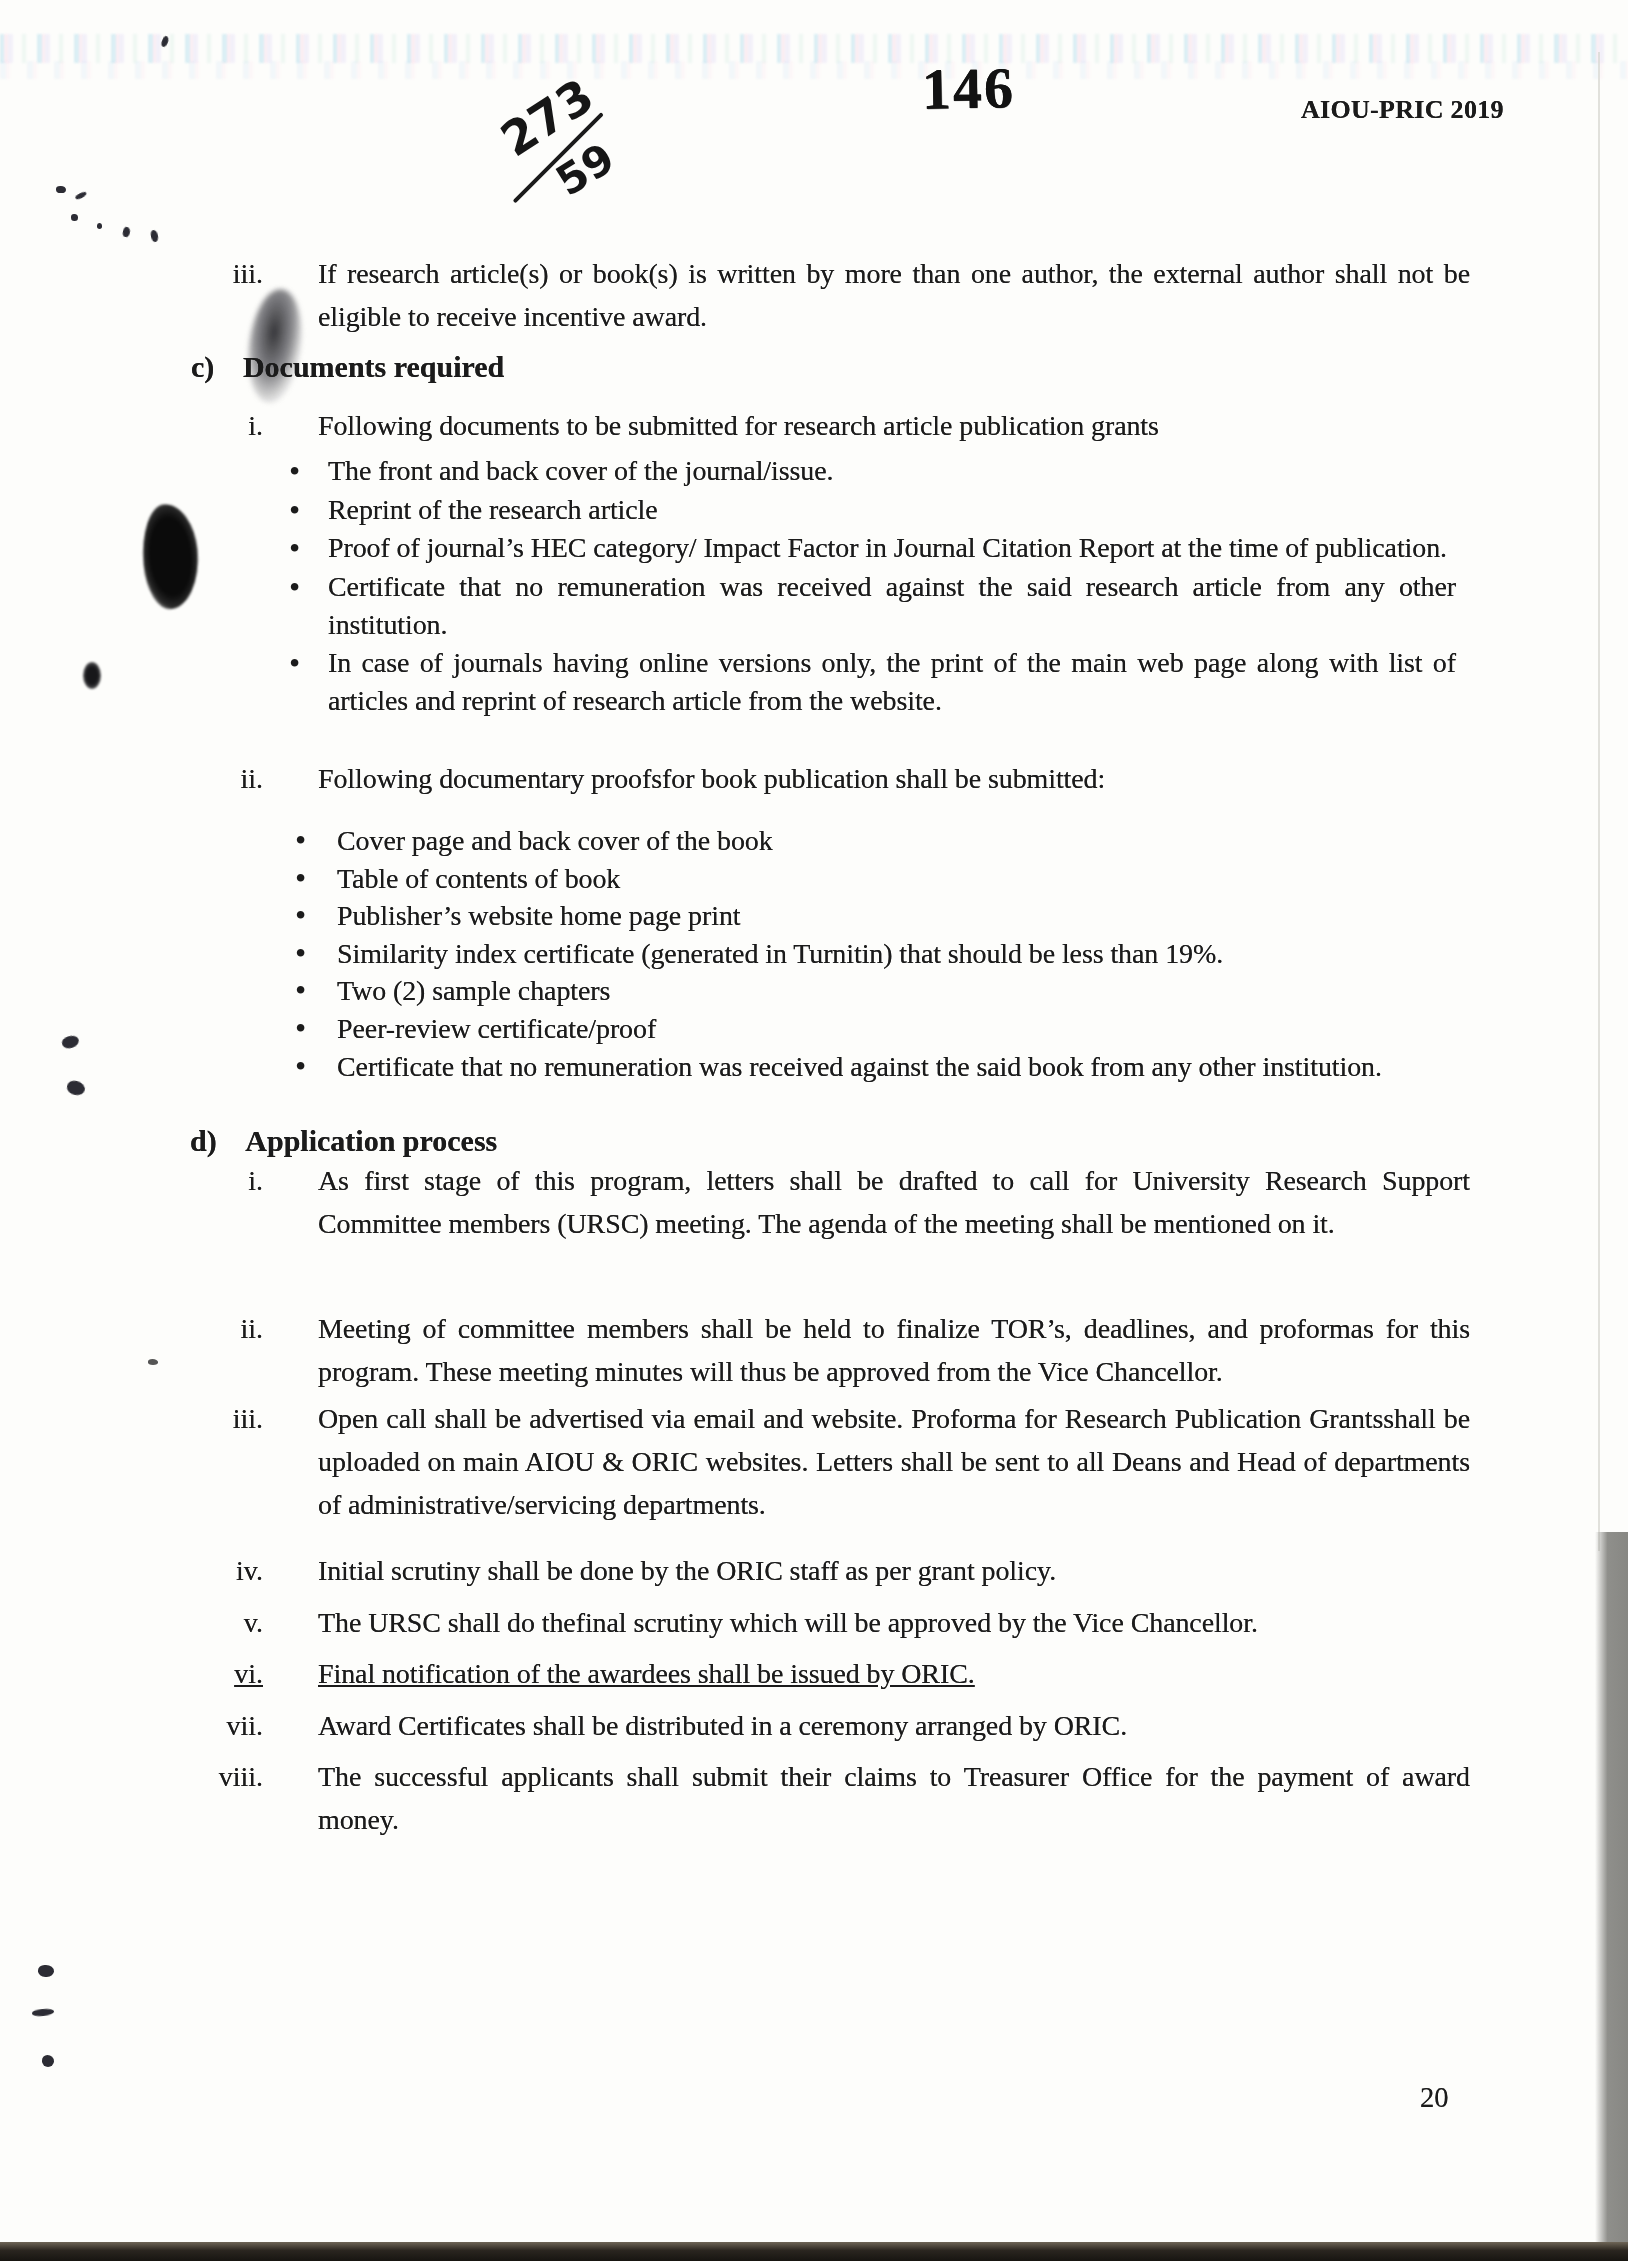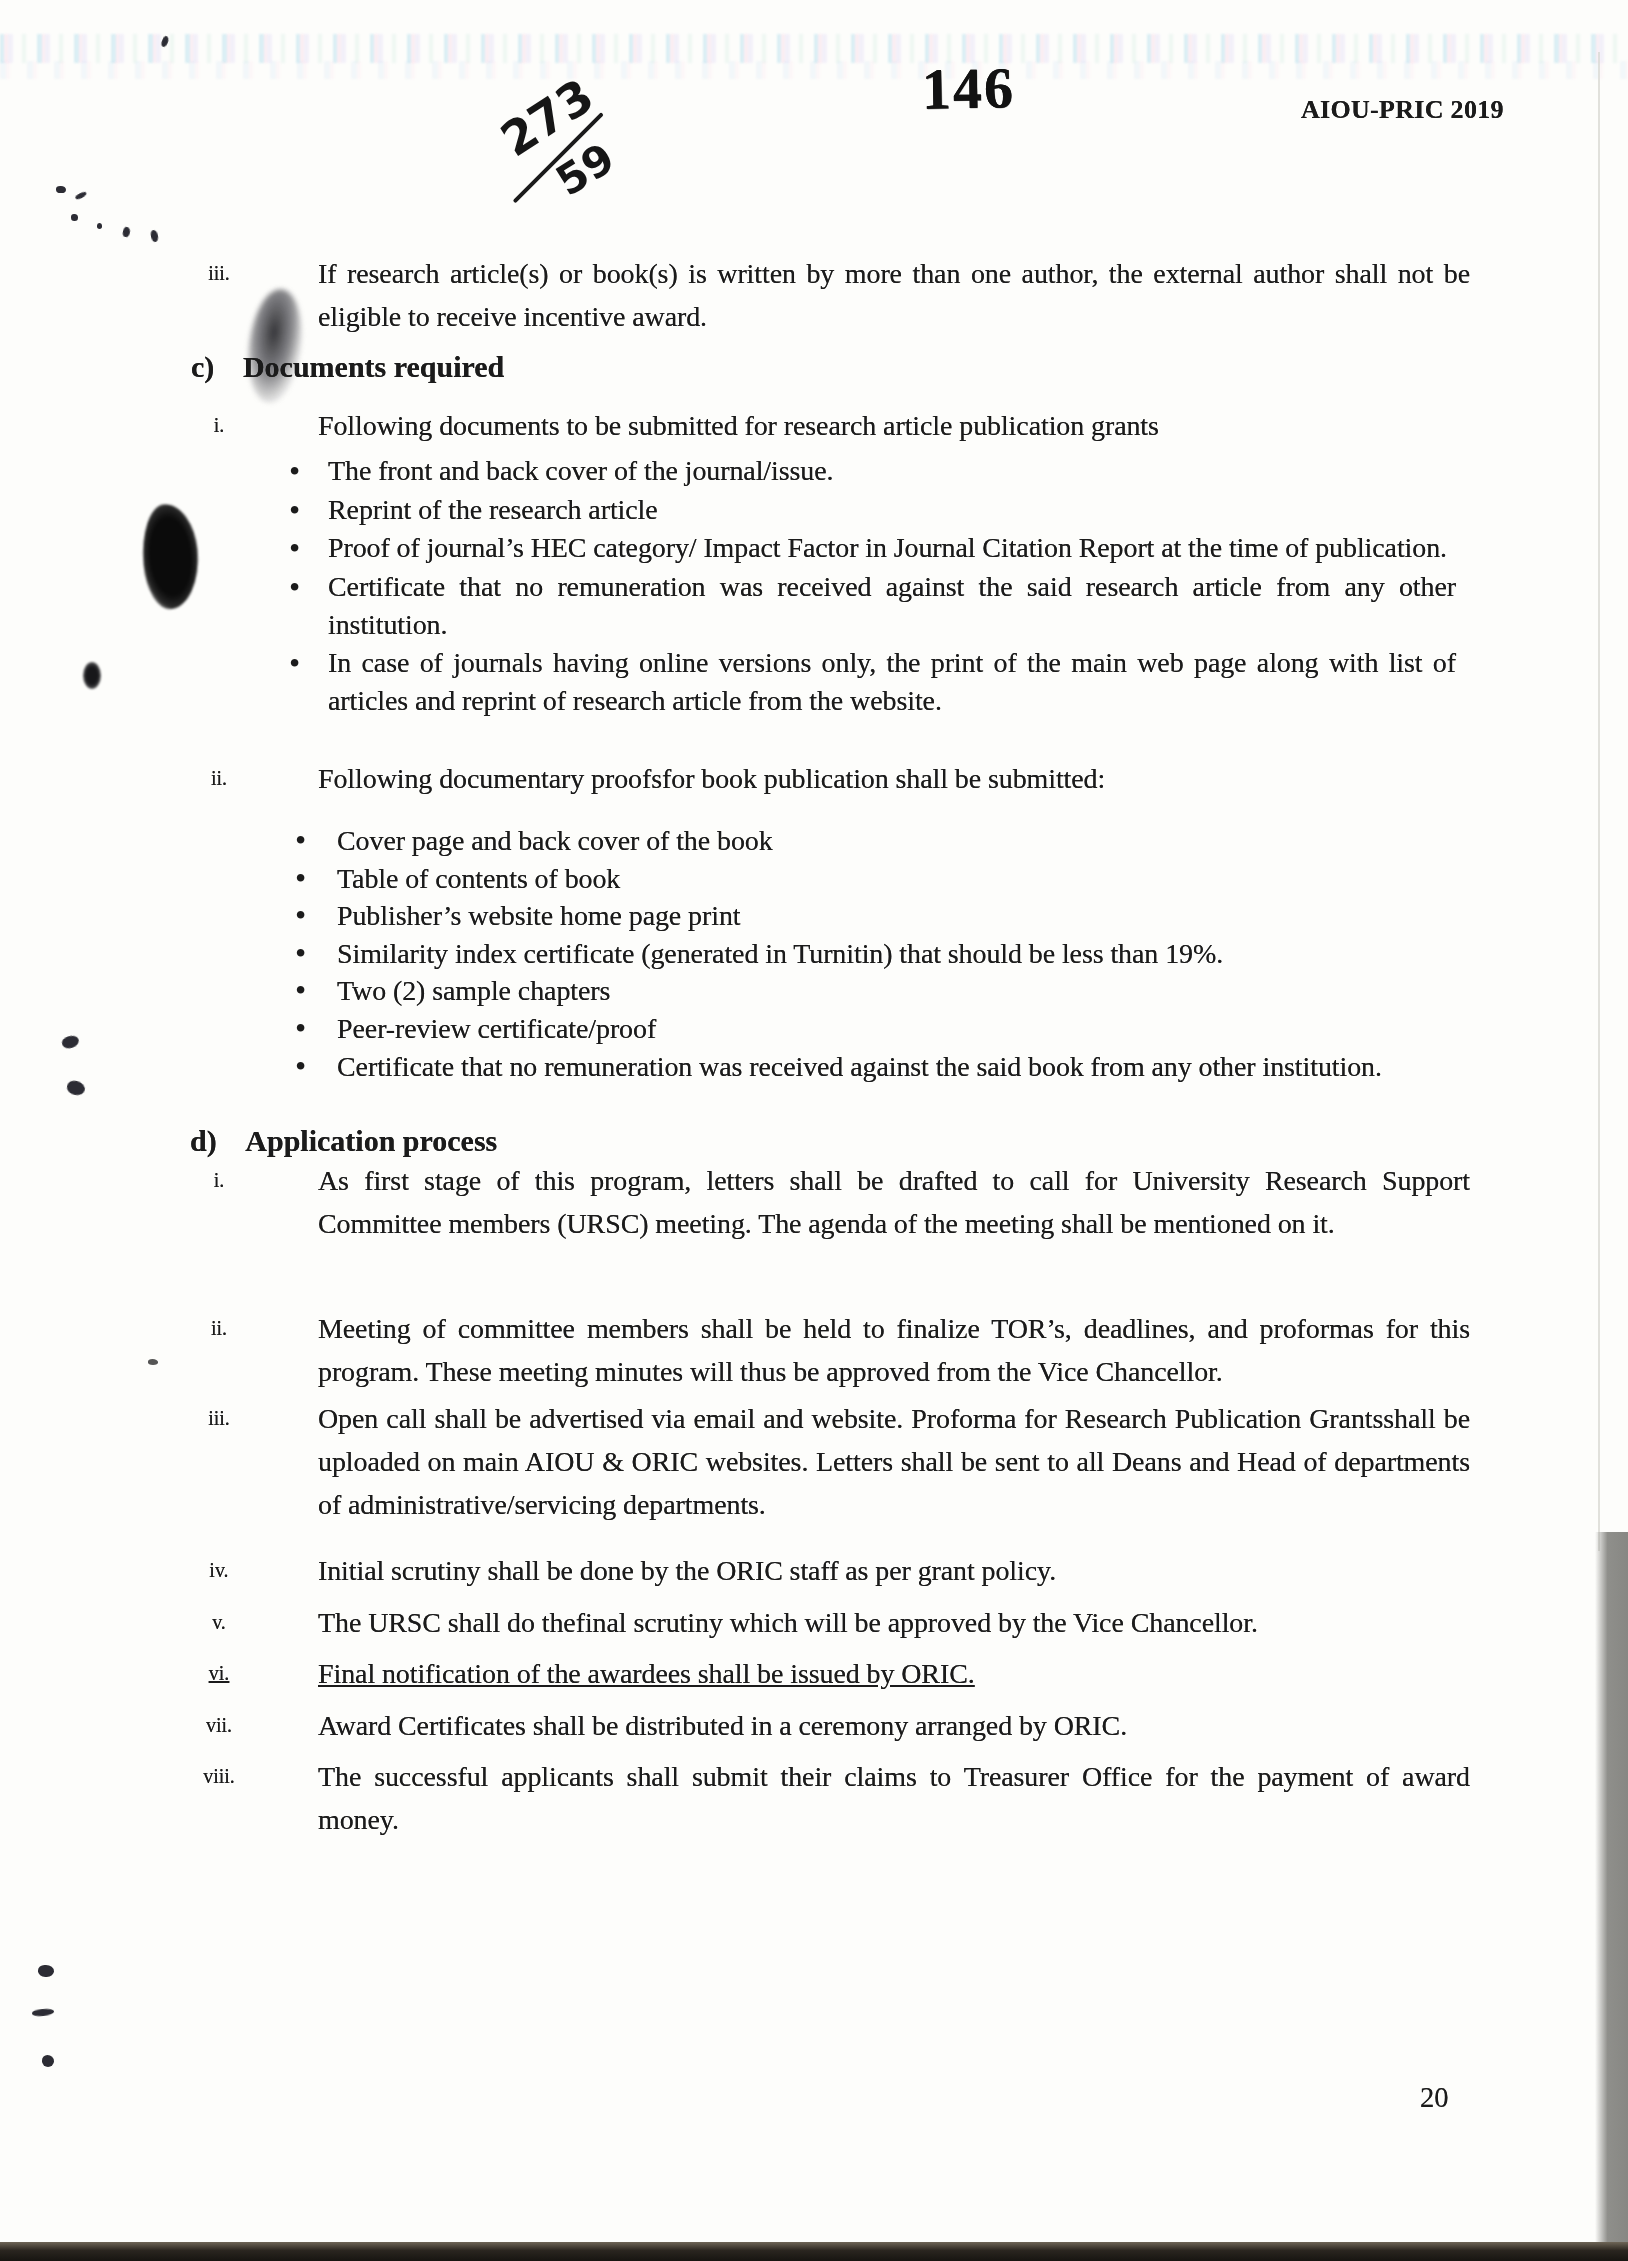--- a/index.html
+++ b/index.html
@@ -34,21 +34,21 @@
   .blot-black{left:143px;top:504px;width:55px;height:105px;
     border-radius:46% 54% 58% 42% / 56% 46% 54% 44%;
     background:radial-gradient(ellipse at 50% 50%, #0b0b0b 0% 52%, rgba(11,11,11,.88) 68%, rgba(0,0,0,0) 88%);
     filter:blur(1.3px);transform:rotate(-5deg);}
   .blot-dot{left:83px;top:662px;width:18px;height:27px;border-radius:50%;
     background:radial-gradient(ellipse at 50% 50%, #17171a 0% 45%, rgba(23,23,26,.8) 65%, rgba(0,0,0,0) 85%);
     filter:blur(1.3px);}
   .speck{position:absolute;background:#2c2c34;border-radius:45% 55% 50% 50%;filter:blur(0.4px);}
   
   .row{position:absolute;display:flex;}
-  .lbl{width:88px;flex:0 0 88px;text-align:center;font-size:20px;line-height:43px;
+  .lbl{width:88px;flex:0 0 88px;text-align:right;font-size:28px;line-height:43px;
     text-shadow:0 0 0.5px rgba(25,25,25,.8);}
   .txt{margin-left:55px;width:1152px;font-size:28px;line-height:43px;
     letter-spacing:-0.1px;text-align:justify;
     text-shadow:0 0 0.5px rgba(25,25,25,.8);}
   .hrow{position:absolute;display:flex;gap:28.6px;font-weight:700;font-size:30px;
     line-height:40px;text-shadow:0 0 0.5px rgba(15,15,15,.85);}
   ul.blist{position:absolute;margin:0;padding:0;list-style:none;}
   ul.blist li{display:flex;margin:0 0 0.6px 0;}
   .bullet{flex:0 0 39px;font-size:32px;line-height:38px;}
   .btxt{font-size:28px;line-height:38px;letter-spacing:-0.1px;text-align:justify;

